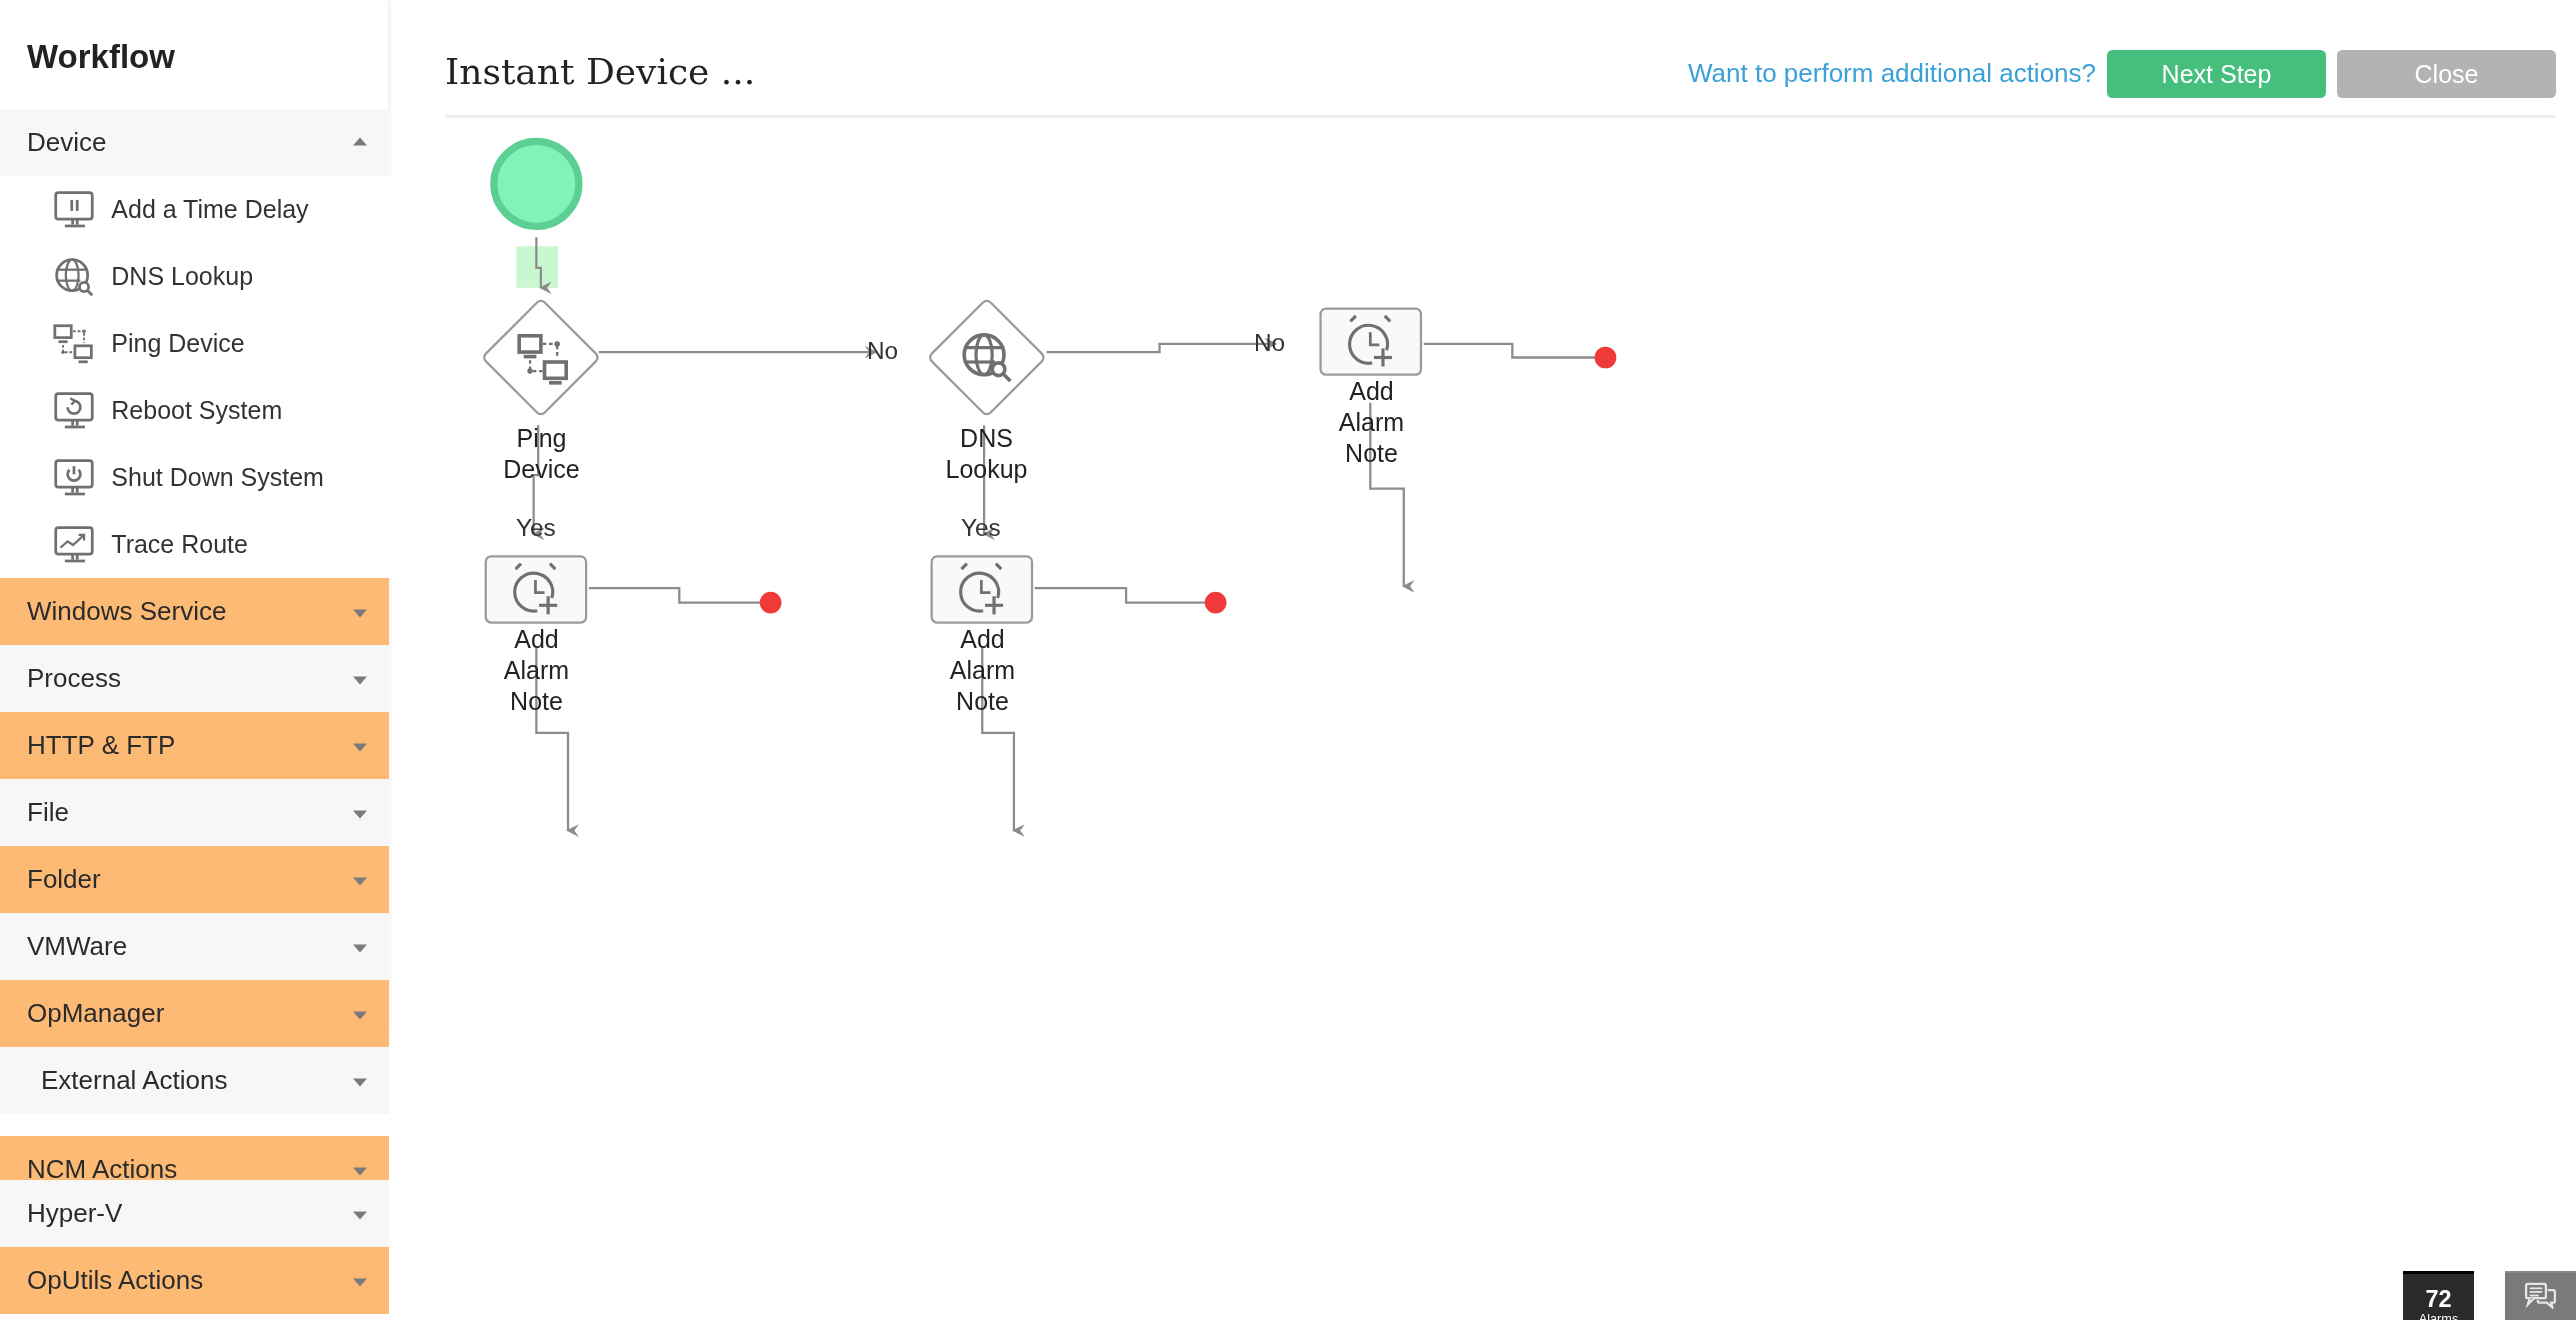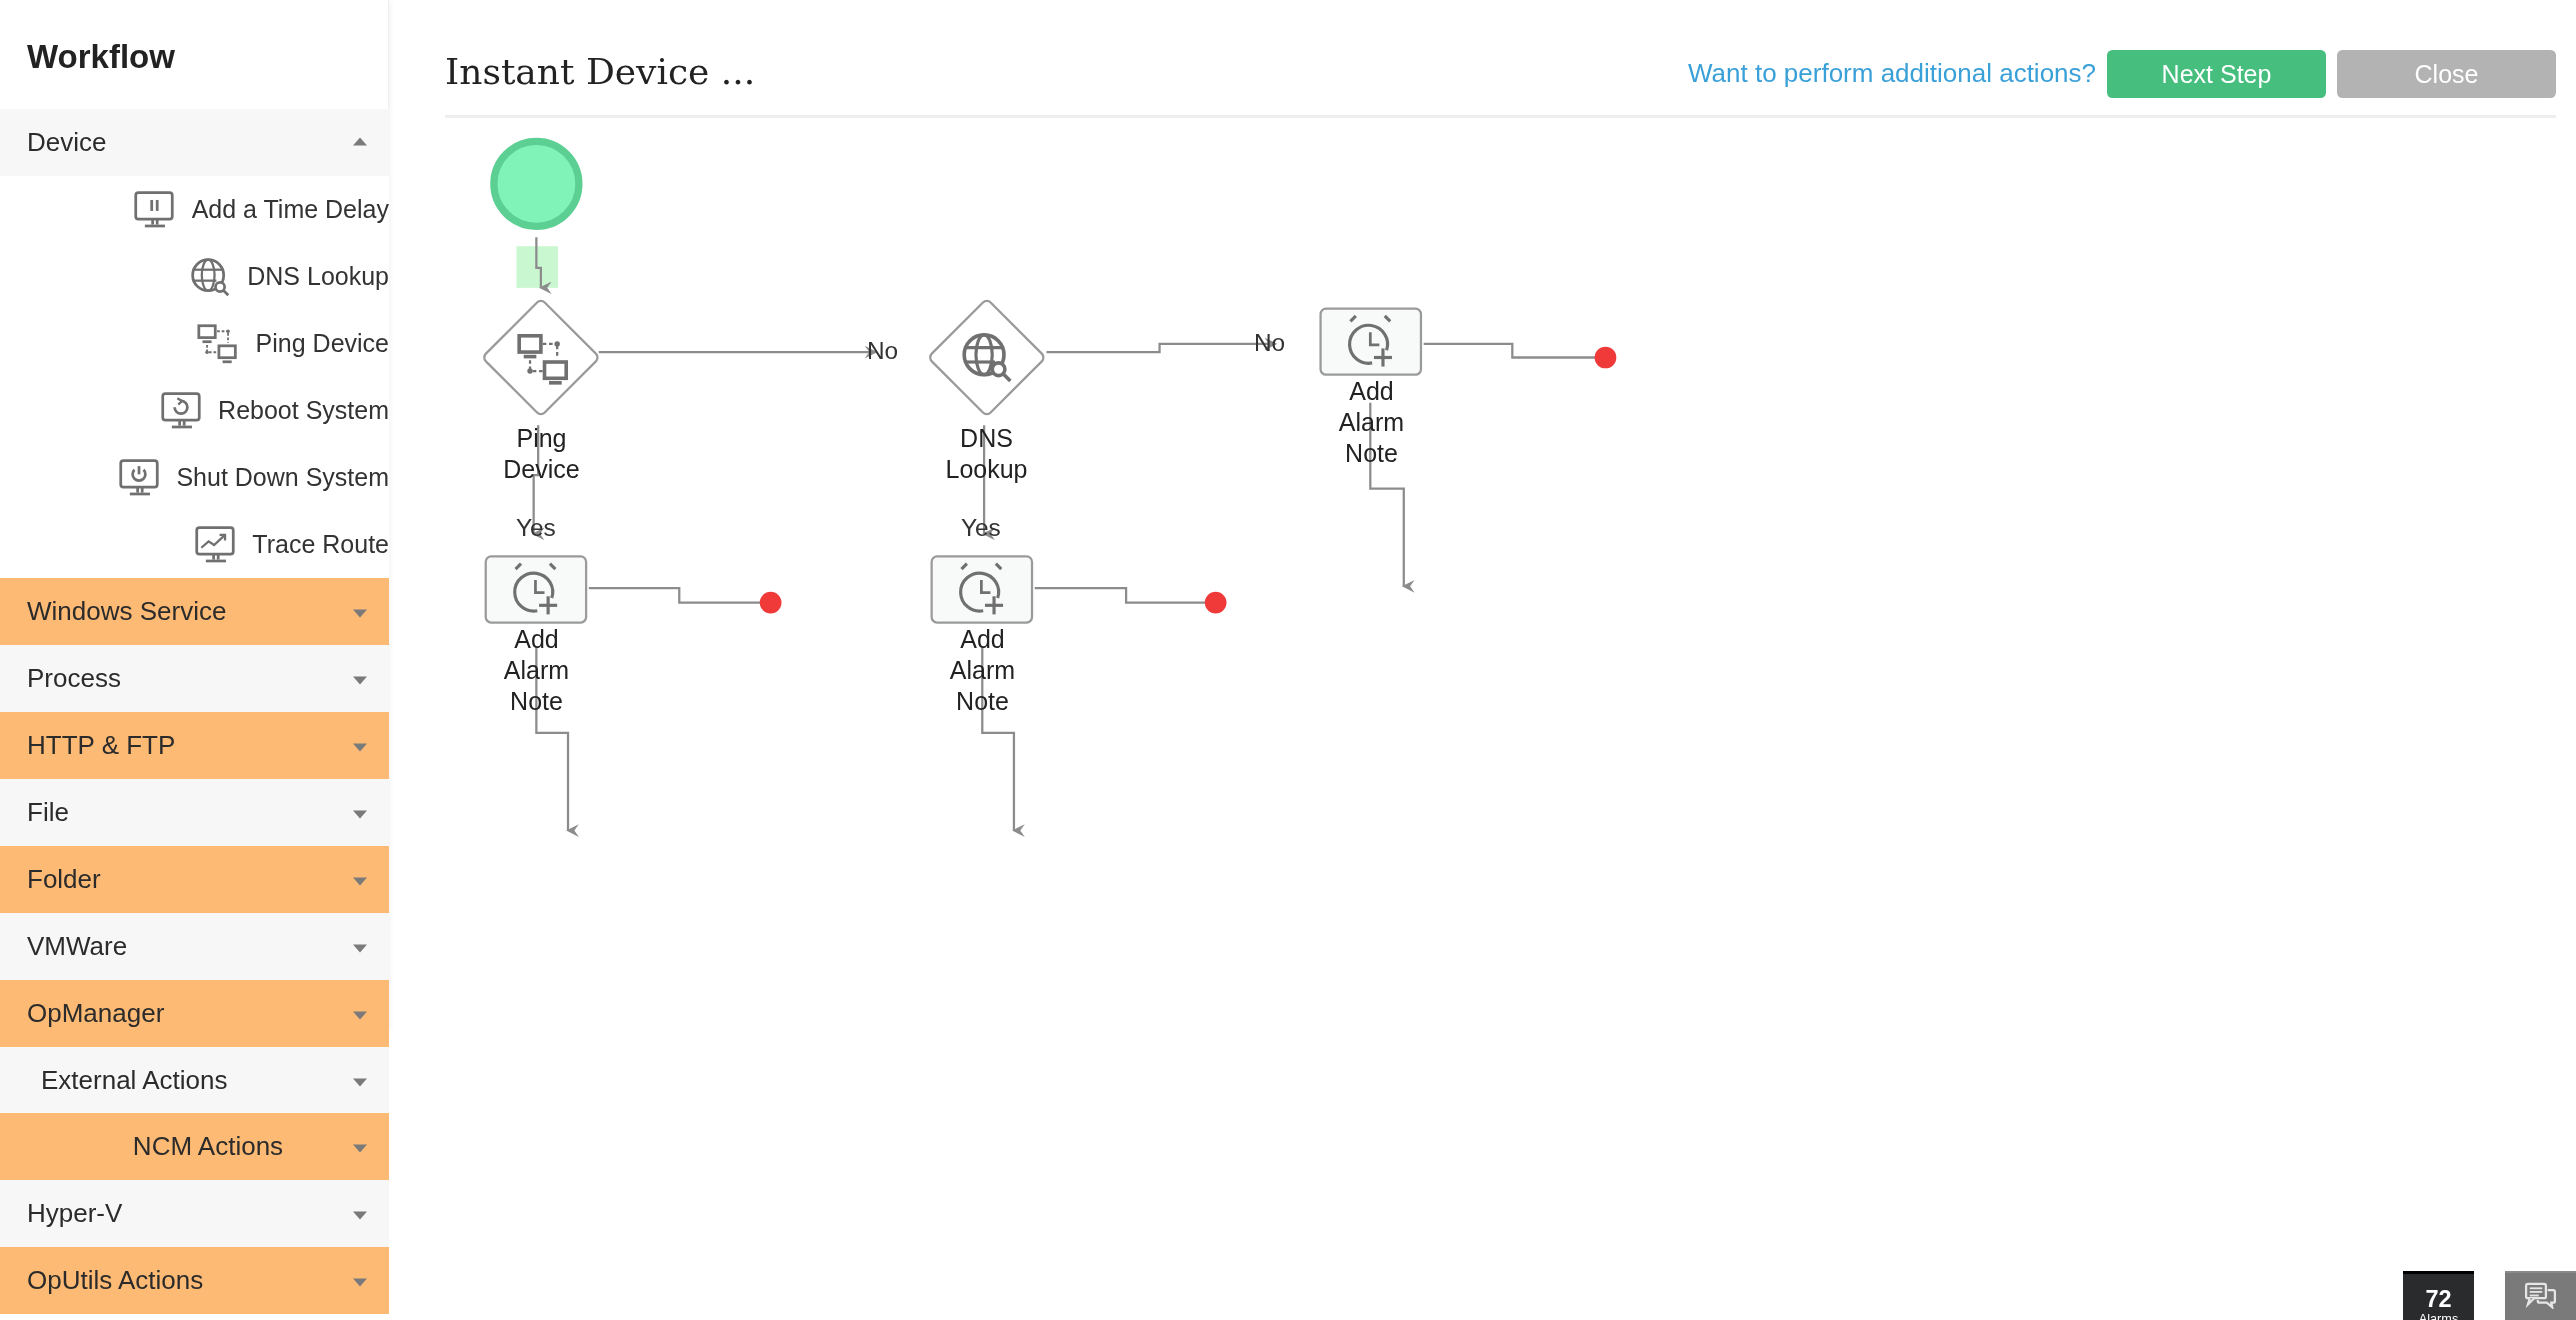--- a/index.html
+++ b/index.html
@@ -8,21 +8,21 @@
 
   
   .sidebar { position: absolute; left: 0; top: 0; width: 389px; height: 1031px; background: #ffffff; box-shadow: 1.8px 0 5.4px rgba(0,0,0,0.06); border-right: 0.9px solid #f0f0f0; }
   .sidebar-title { position: absolute; left: 27px; top: 38px; font-size: 33px; font-weight: bold; color: #222; }
   .cat { position: absolute; left: 0; width: 389px; height: 67px; display: flex; align-items: center; padding-left: 27px; font-size: 26px; color: #2b2b2b; cursor: pointer; }
   .cat.dark { background: #fdba74; }
   .cat.light { background: #f7f7f8; }
   .cat .caret { position: absolute; right: 22px; top: 50%; width: 0; height: 0; border-left: 7.2px solid transparent; border-right: 7.2px solid transparent; }
   .cat .caret.down { border-top: 8.1px solid #7a7a7a; transform: translateY(-30%); }
   .cat .caret.up { border-bottom: 8.1px solid #7a7a7a; transform: translateY(-70%); }
-  .item { position: absolute; left: 0; width: 389px; height: 67px; display: flex; align-items: center; padding-left: 37px; font-size: 25px; color: #333; cursor: pointer; background: #fff; justify-content: flex-end; }
+  .item { position: absolute; left: 16px; width: 389px; height: 67px; display: flex; align-items: center; padding-left: 37px; font-size: 25px; color: #333; cursor: pointer; background: #fff; }
   .item .ico { width: 42px; height: 42px; margin-right: 16.3px; display: inline-flex; align-items: center; justify-content: center; }
   .item .ico svg { width: 42px; height: 42px; }
 
   
   .page-title { position: absolute; left: 445px; top: 51px; font-family: "DejaVu Serif", "Liberation Serif", serif; font-size: 36px; color: #222; }
   .header-divider { position: absolute; left: 445px; top: 115px; width: 2111px; height: 2.7px; background: #eeeeee; }
   .additional-link { position: absolute; left: 1688px; top: 58px; font-size: 26px; color: #3aa0d8; cursor: pointer; }
   .btn { position: absolute; top: 50px; height: 48px; width: 219px; border-radius: 5.4px; color: #fff; font-size: 25px; display: flex; align-items: center; justify-content: center; cursor: pointer; }
   .btn-next { left: 2107px; background: #46bf7e; }
   .btn-close { left: 2337px; background: #b3b3b3; }
@@ -164,21 +164,21 @@
     <span class="caret down"></span>
   </div>
   <div class="cat dark" style="top:980px;">
     <span>OpManager</span>
     <span class="caret down"></span>
   </div>
   <div class="cat light" style="top:1047px;padding-left:41px;">
     <span>External Actions</span>
     <span class="caret down"></span>
   </div>
-  <div class="cat dark" style="top:1113px;justify-content:center;">
+  <div class="cat dark" style="top:1136px;">
     <span>NCM Actions</span>
     <span class="caret down"></span>
   </div>
   <div class="cat light" style="top:1180px;">
     <span>Hyper-V</span>
     <span class="caret down"></span>
   </div>
   <div class="cat dark" style="top:1247px;">
     <span>OpUtils Actions</span>
     <span class="caret down"></span>

